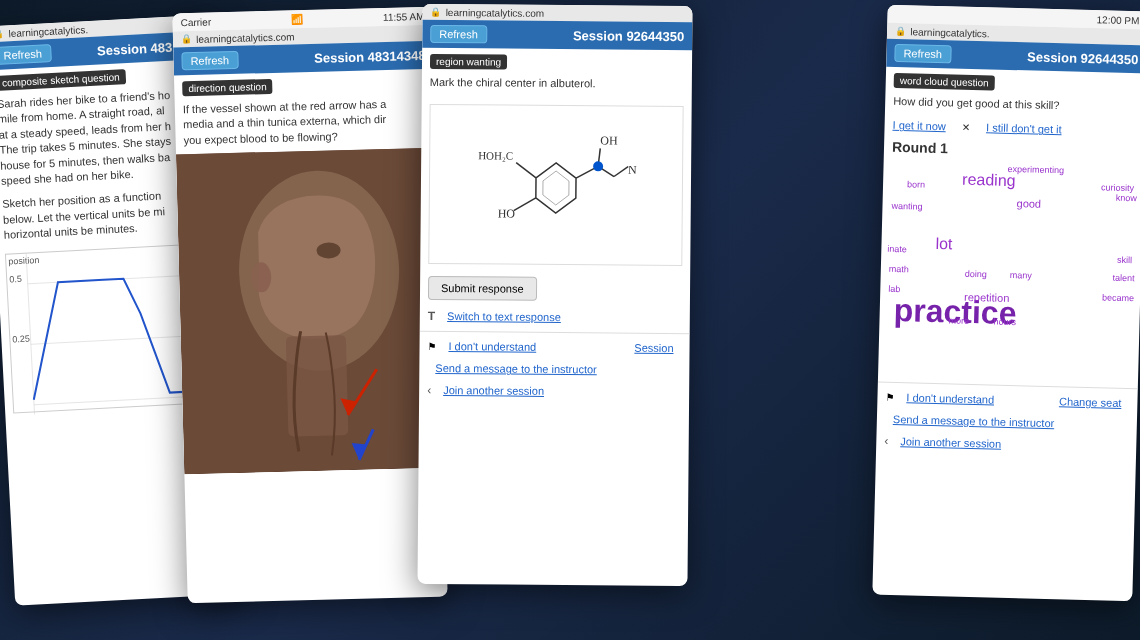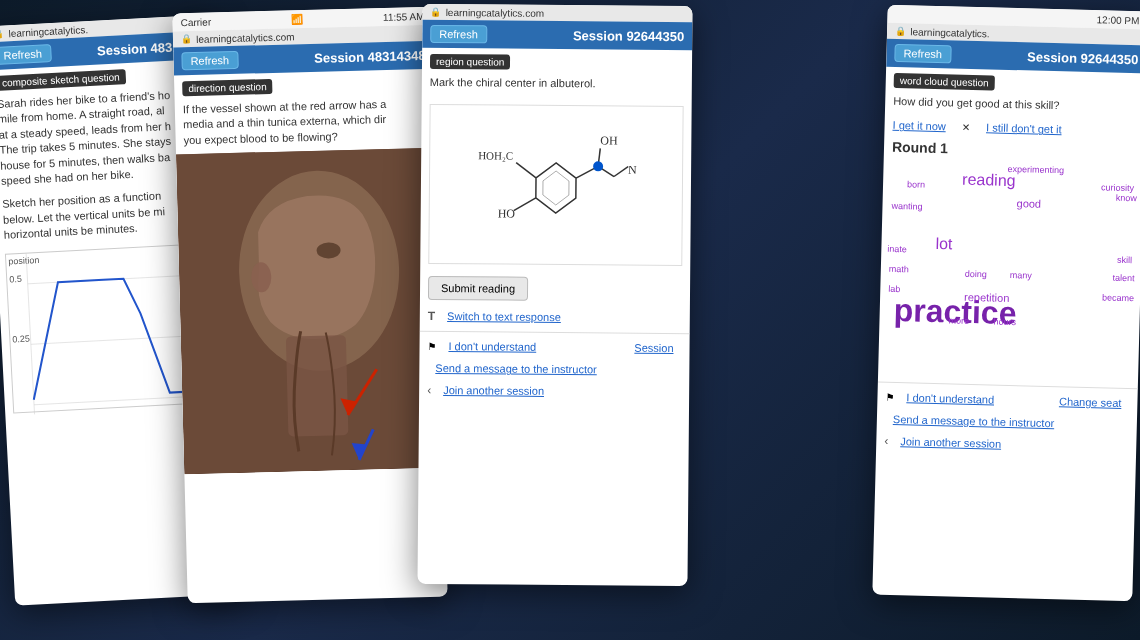--- a/index.html
+++ b/index.html
@@ -386,21 +386,21 @@
 <div class="phone phone-3">
   <div class="url-bar">
     <span class="lock">🔒</span>
     <span>learningcatalytics.com</span>
   </div>
   <div class="session-header">
     <button class="refresh-btn">Refresh</button>
     <span>Session 92644350</span>
   </div>
   <div class="phone-content">
-    <span class="question-tag">region question</span>
+    <span class="question-tag">region wanting</span>
     <p class="question-text">Mark the chiral center in albuterol.</p>
     
     <div class="chemical-img">
       <svg width="240" height="155" viewBox="0 0 240 155">
         <rect width="240" height="155" fill="white"></rect>
 
         <polygon points="100,70 120,55 140,70 140,90 120,105 100,90" fill="none" stroke="#333" stroke-width="1.5"></polygon>
 
         <polygon points="107,73 120,63 133,73 133,87 120,97 107,87" fill="none" stroke="#333" stroke-width="0.8" opacity="0.5"></polygon>
 
@@ -415,21 +415,21 @@
 
         <line x1="162" y1="58" x2="164" y2="40" stroke="#333" stroke-width="1.5"></line>
         <text x="164" y="36" font-size="12" fill="#333" font-family="serif">OH</text>
 
         <line x1="178" y1="68" x2="192" y2="58" stroke="#333" stroke-width="1.5"></line>
         <text x="192" y="65" font-size="12" fill="#333" font-family="serif">N</text>
 
         <circle cx="162" cy="58" r="5" fill="#0055cc"></circle>
       </svg>
     </div>
-    <button class="submit-btn">Submit reading</button>
+    <button class="submit-btn">Submit response</button>
     <div class="switch-line">
       <span class="t-icon">T</span>
       <a class="link-blue inline">Switch to text response</a>
     </div>
     <hr class="divider-line">
     <div class="dont-understand-line">
       <span class="flag-icon">⚑</span>
       <a class="link-blue inline">I don't understand</a>
       <span style="flex:1"></span>
       <a class="link-blue inline" style="padding-right:8px">Session</a>

